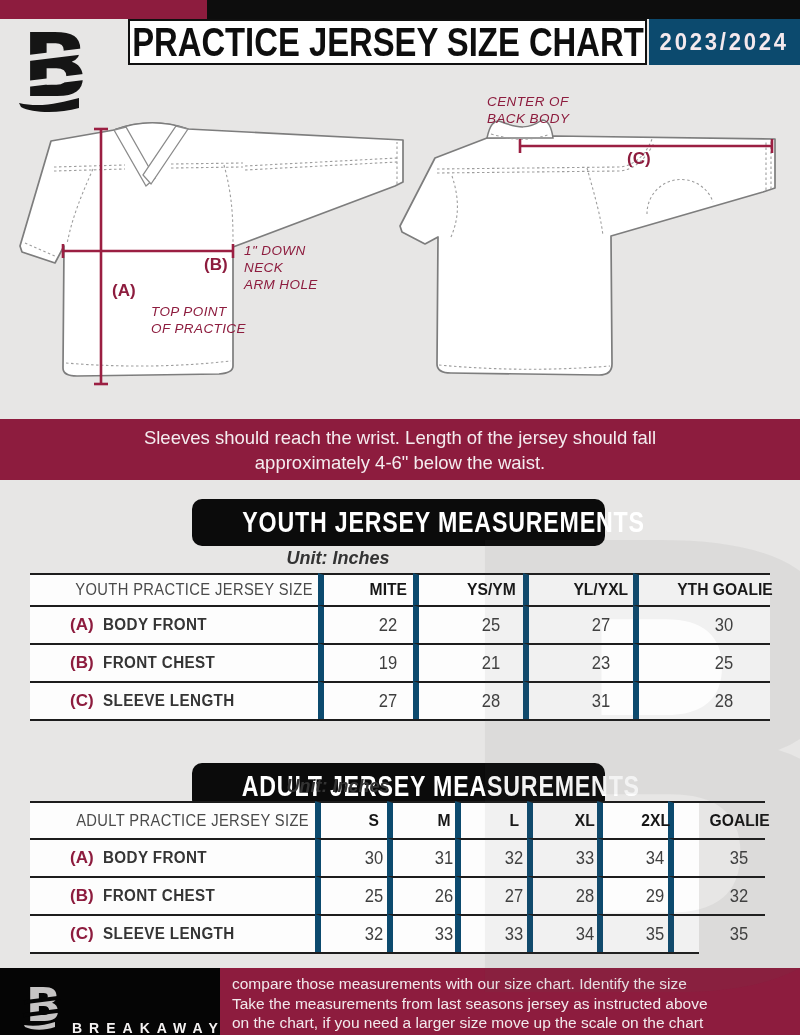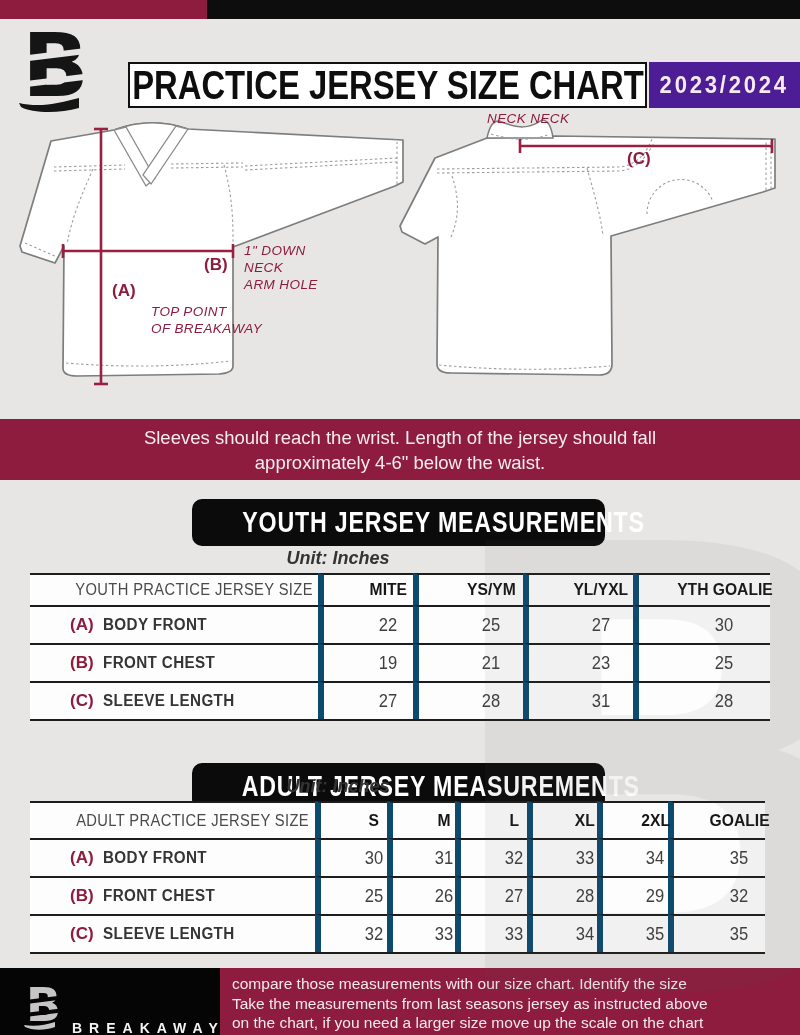--- a/index.html
+++ b/index.html
@@ -6,21 +6,21 @@
   #page{position:relative;width:800px;height:1035px;background:#e7e6e5;overflow:hidden;margin:0 auto;}
   .abs{position:absolute;}
 
   
   .strip-maroon{left:0;top:0;width:207px;height:19px;background:#8d1c3e;}
   .strip-black{left:207px;top:0;width:593px;height:19px;background:#0d0d0d;}
 
   
   .title-box{left:128px;top:19px;width:519px;height:46px;background:#ffffff;border:2px solid #101010;box-sizing:border-box;display:flex;align-items:center;justify-content:center;}
   .title-text{font-size:40px;font-weight:700;color:#0e0e0e;white-space:nowrap;display:inline-block;transform:scaleX(.82);}
-  .season-box{left:649px;top:19px;width:151px;height:46px;background:#4c1d95;display:flex;align-items:center;justify-content:center;}
+  .season-box{left:649px;top:19px;width:151px;height:46px;background:#0c4a6e;display:flex;align-items:center;justify-content:center;}
   .season-text{font-size:24px;font-weight:700;color:#f4e9ed;letter-spacing:3px;display:inline-block;transform:scaleX(.92);white-space:nowrap;}
 
   
   .logo{position:absolute;}
   .logo .b{font-weight:900;line-height:1;display:block;font-family:"DejaVu Sans",sans-serif;}
   .logo .cut{position:absolute;transform:rotate(-7deg);}
   .logo .blade{position:absolute;}
   .logo-head .b{font-size:88px;color:#151515;}
   .logo-head .cut{background:#e7e6e5;width:66px;height:6px;}
   .logo-foot .b{font-size:46px;color:#c6c4c4;}
@@ -44,34 +44,34 @@
   .sizetable .cell{border-top:2px solid #1d1d1d;display:flex;align-items:center;justify-content:center;background:transparent;padding-left:40px;}
   .sizetable .vline{border-left:6px solid #0c4a6e;}
   .th-label{color:#4a4a4a;font-size:16px;letter-spacing:.4px;}
   .th-size{color:#161616;font-size:17px;font-weight:700;}
   .num{color:#3f3f3f;font-size:18px;}
   .cond{display:inline-block;transform:scaleX(.92);white-space:nowrap;}
   .rowlabel{justify-content:flex-start !important;padding-left:38px;}
   .rowlabel .mk{color:#8d1c3e;font-weight:800;font-size:17px;margin-right:9px;}
   .rowlabel .rl{color:#353535;font-size:16px;font-weight:600;letter-spacing:.4px;display:inline-block;transform:scaleX(.95);transform-origin:left;white-space:nowrap;}
   #youth-table{left:30px;top:573px;width:740px;grid-template-columns:288px 95px 110px 110px 137px;grid-template-rows:32px 38px 38px 38px;}
-  #adult-table{left:30px;top:801px;width:735px;grid-template-columns:285px 72px 68px 72px 70px 71px 97px;grid-template-rows:37px 38px 38px 38px;}
+  #adult-table{left:30px;top:801px;width:669px;grid-template-columns:285px 72px 68px 72px 70px 71px 97px;grid-template-rows:37px 38px 38px 38px;}
 
   
   .watermark{left:428px;top:468px;font-size:620px;line-height:1;font-weight:900;color:rgba(90,90,90,0.07);font-family:"DejaVu Sans",sans-serif;pointer-events:none;z-index:6;}
 
   
   .footer-black{left:0;top:968px;width:220px;height:67px;background:#050505;}
   .footer-maroon{left:220px;top:968px;width:580px;height:67px;background:#8d1c3e;}
   .brand-text{left:72px;top:1020px;color:#f5f2f2;font-size:14px;font-weight:700;letter-spacing:7px;white-space:nowrap;}
   .footer-note{left:232px;top:974px;width:560px;color:#f2e9ec;font-size:15.5px;line-height:19.5px;}
   .footer-note div{white-space:nowrap;}
 
   svg{display:block;}
-  .z2{z-index:2;margin-top:43px;}
+  .z2{z-index:2;}
 </style>
 </head>
 <body>
 
 <div id="page">
 
   <div class="abs strip-maroon"></div>
   <div class="abs strip-black"></div>
 
   <div class="logo logo-head" style="left:22px;top:22px;width:72px;height:92px;">
@@ -147,31 +147,31 @@
     <g stroke="#9b1f42" stroke-width="2.6">
       <line x1="125" y1="38" x2="377" y2="38"></line>
       <line x1="125" y1="31" x2="125" y2="45"></line>
       <line x1="377" y1="31" x2="377" y2="45"></line>
     </g>
   </svg>
 
   <div class="abs mkey" style="left:112px;top:281px;">(A)</div>
   <div class="abs mcap" style="left:117px;top:303px;margin-left:34px;">
     <div>TOP POINT</div>
-    <div>OF BREAKAWAY</div>
+    <div>OF PRACTICE</div>
   </div>
   <div class="abs mkey" style="left:204px;top:255px;">(B)</div>
   <div class="abs mcap" style="left:244px;top:242px;">
     <div>1" DOWN</div>
     <div>NECK</div>
     <div>ARM HOLE</div>
   </div>
   <div class="abs mcap" style="left:487px;top:93px;">
     <div>CENTER OF</div>
-    <div>NECK NECK</div>
+    <div>BACK BODY</div>
   </div>
   <div class="abs mkey" style="left:627px;top:149px;">(C)</div>
 
   <div class="abs banner">
     <div>Sleeves should reach the wrist. Length of the jersey should fall</div>
     <div>approximately 4-6" below the waist.</div>
   </div>
 
   <div class="abs pill" style="left:192px;top:499px;">
     <span>YOUTH JERSEY MEASUREMENTS</span>

